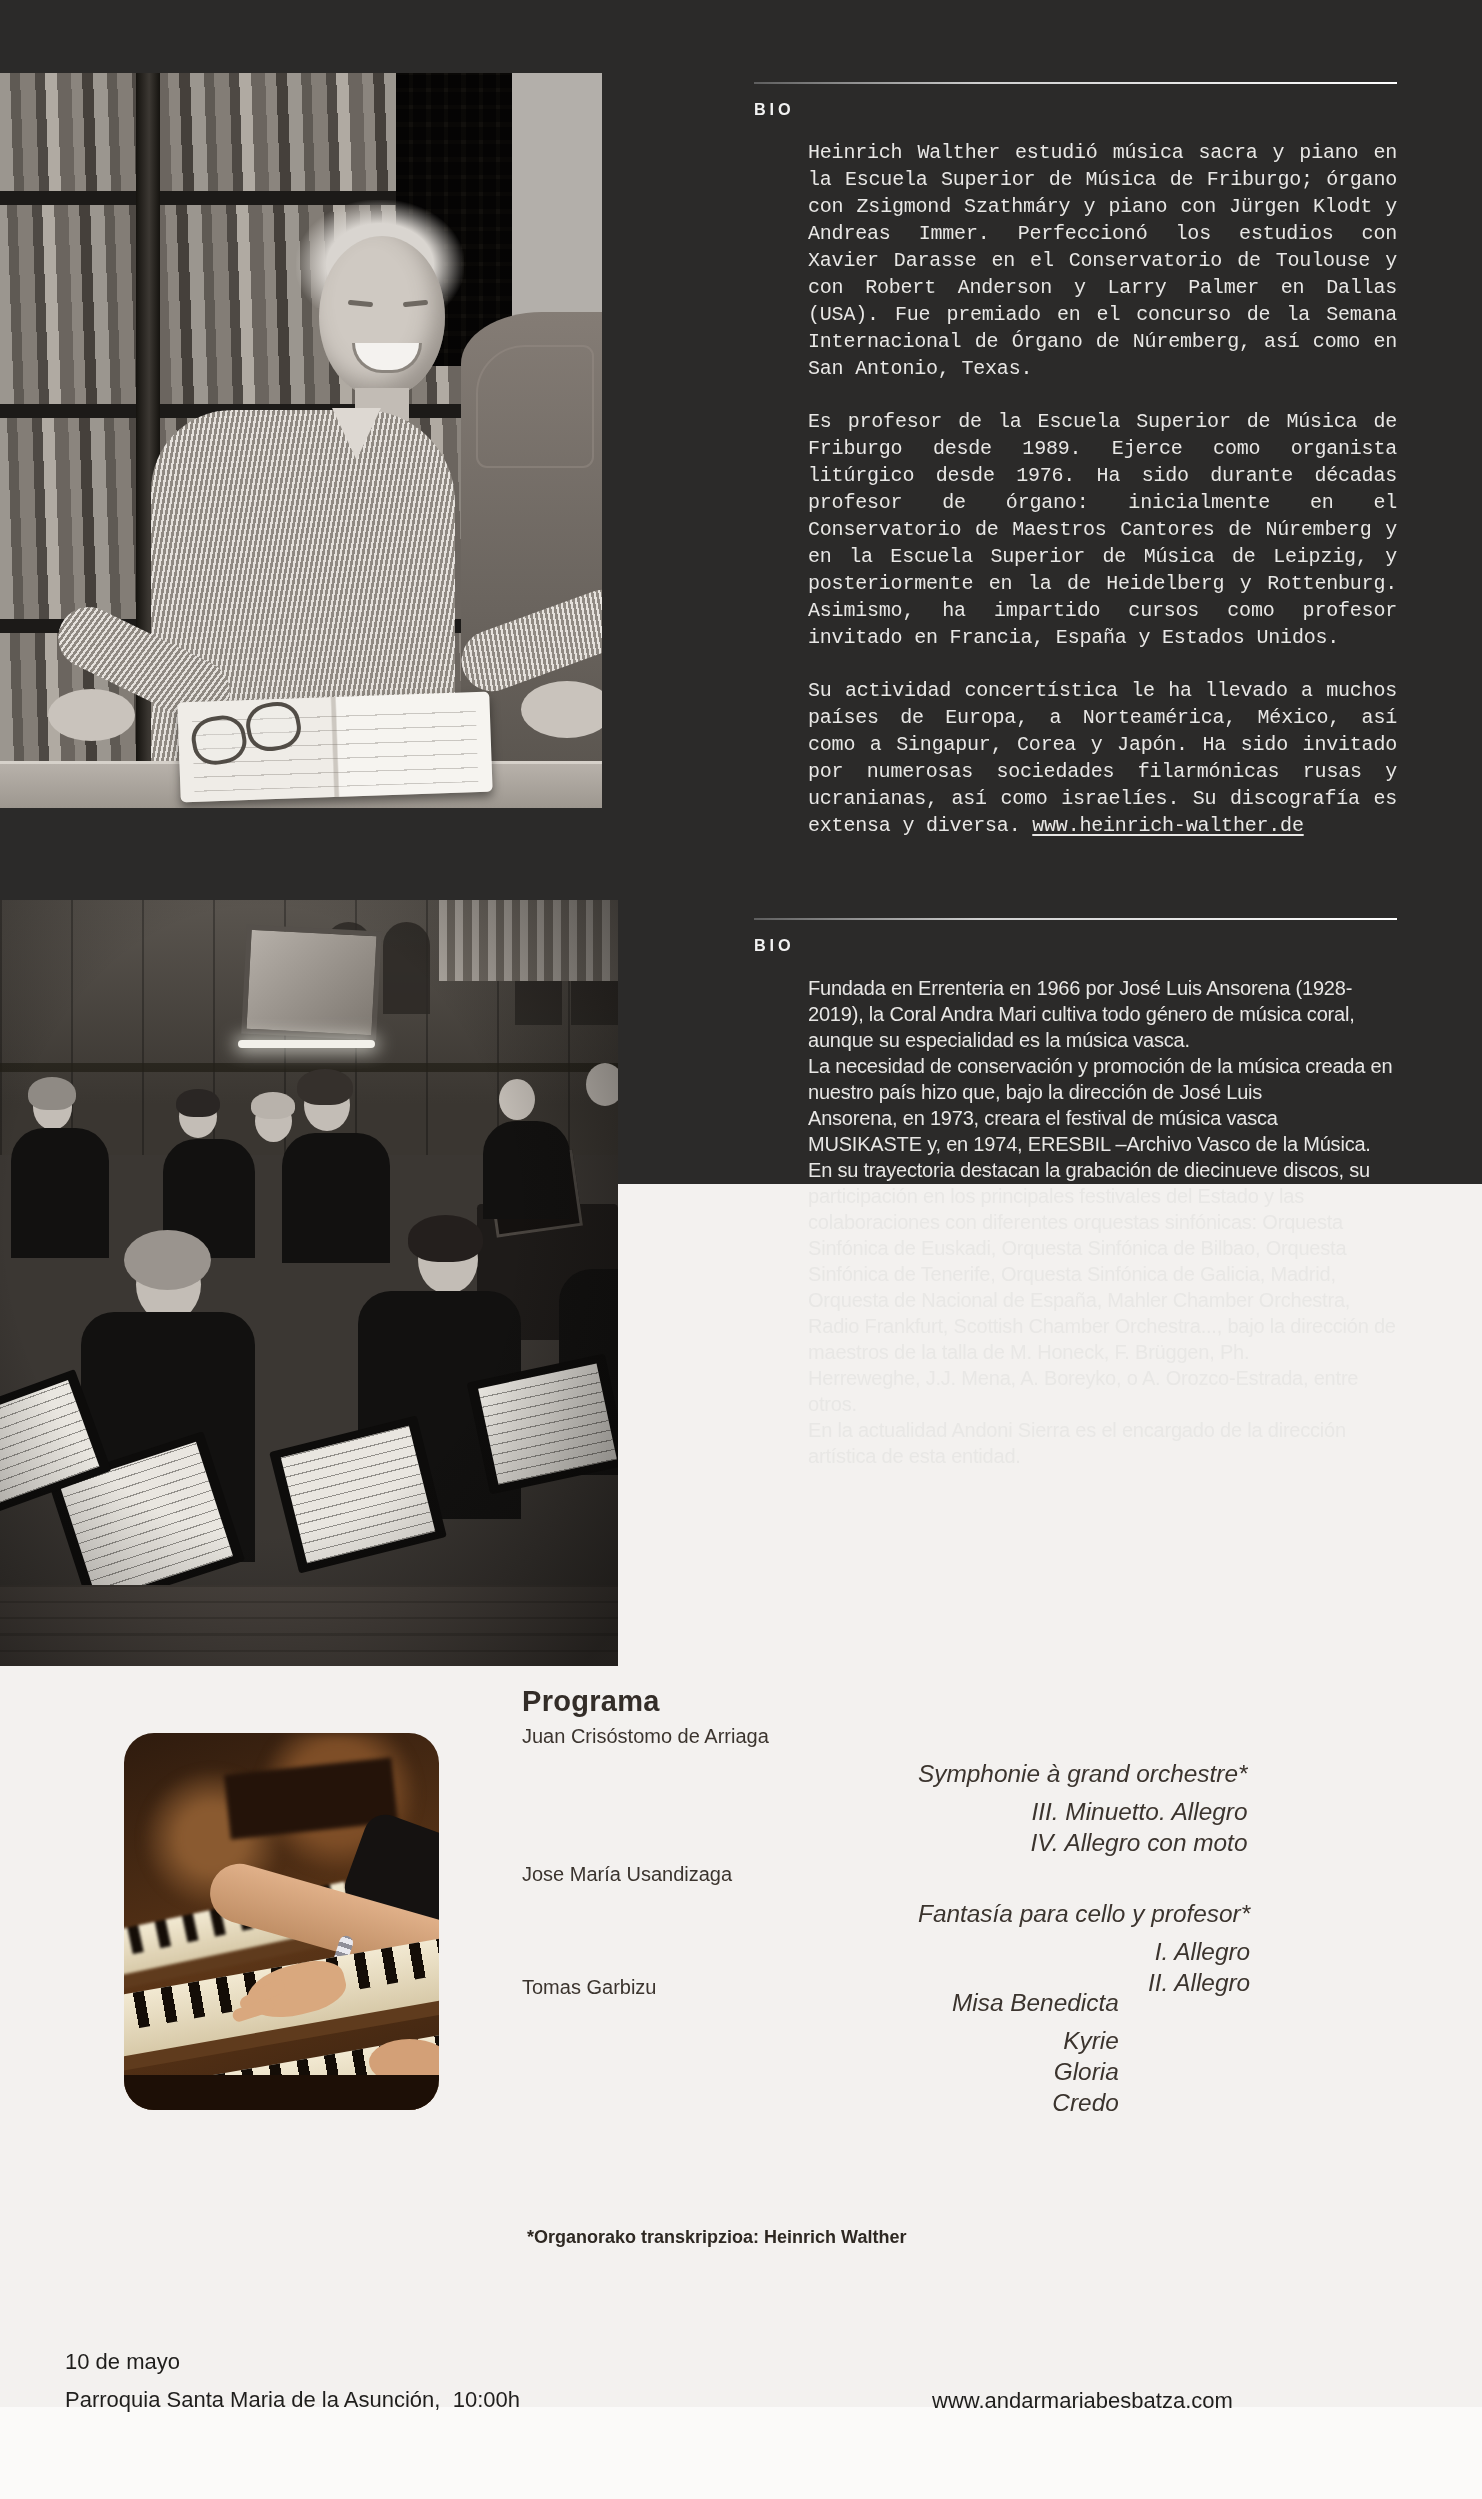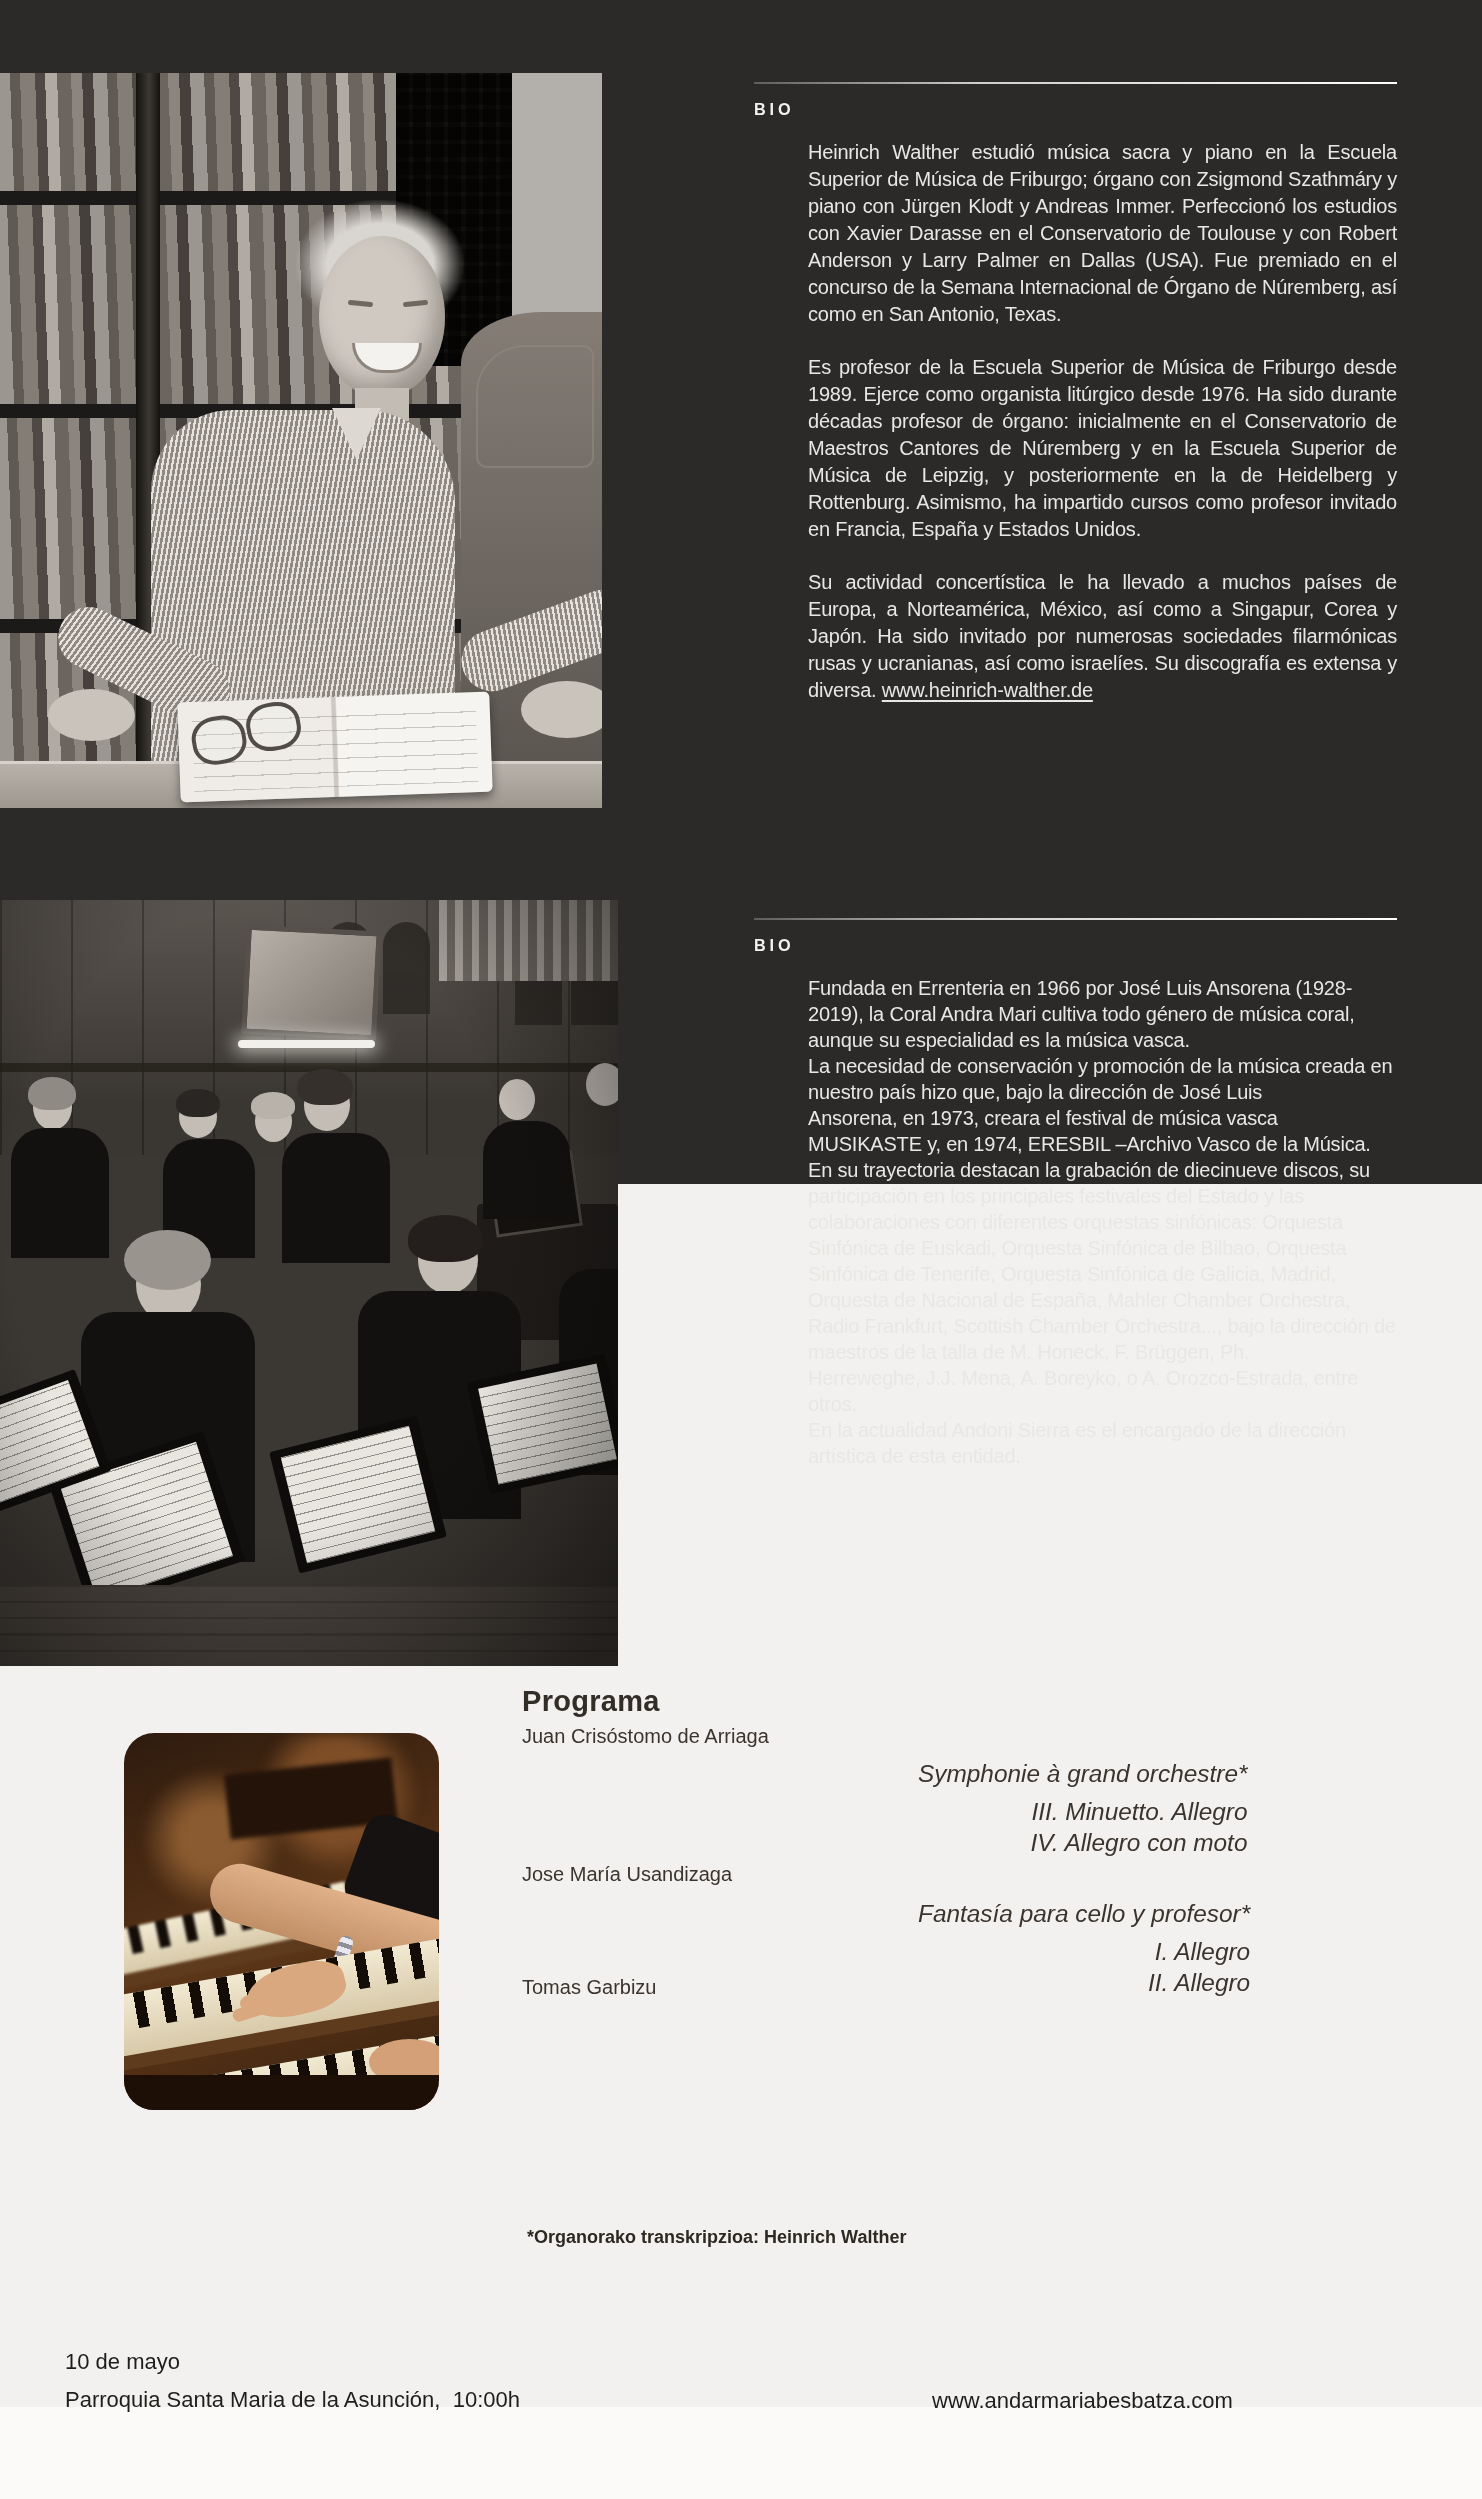--- a/index.html
+++ b/index.html
@@ -6,21 +6,21 @@
   .page{position:relative;width:1482px;height:2500px;background:#F3F1EF;overflow:hidden;
         font-family:"Liberation Sans",sans-serif;}
   
   .dark-section{position:absolute;left:0;top:0;width:1482px;height:1184px;background:#2B2A29;}
   
   .abs{position:absolute;}
   .rule{height:2.2px;background:linear-gradient(90deg,#5e5e5e 0%,#cfcfcf 35%,#ffffff 100%);}
   .bio-label{margin-top:16.3px;color:#F2F2F2;font-weight:bold;font-size:16.3px;letter-spacing:3.8px;}
   .bio-text{margin-left:54px;margin-top:19.5px;color:#E8E7E5;font-size:20px;line-height:27px;letter-spacing:-0.2px;}
   .bio-text p{margin:0 0 26px 0;}
-  .just{text-align:justify;}
+  .just{text-align:justify;font-family:Liberation Mono, monospace;}
   .preline{white-space:pre-line;line-height:26px;}
   .link{text-decoration:underline;text-underline-offset:3.3px;}
   
   figure{margin:0;}
   .photo{position:absolute;overflow:hidden;}
   
   .photo1{left:0;top:73px;width:602px;height:735px;background:#6e6963;}
   .p1-books{position:absolute;left:0;top:0;width:510px;height:735px;background:#35322f;}
   .p1-row{position:absolute;left:0;width:510px;
      background:repeating-linear-gradient(88deg,#9b968f 0 14px,#5f5a54 14px 24px,#837d76 24px 39px,#4e4944 39px 49px,#b0aaa2 49px 61px,#6b655f 61px 75px,#8b857e 75px 86px,#45403b 86px 97px);}
@@ -252,20 +252,26 @@
   </div>
 
   <div class="composer" style="top:1863px;">Jose María Usandizaga</div>
   <div class="work" style="top:1898px;">
     <p class="wt">Fantasía para cello y profesor*</p>
     <p>I. Allegro</p>
     <p>II. Allegro</p>
   </div>
 
   <div class="composer" style="top:1976px;">Tomas Garbizu</div>
+  <div class="work w3" style="top:1987px;">
+    <p class="wt">Misa Benedicta</p>
+    <p>Kyrie</p>
+    <p>Gloria</p>
+    <p>Credo</p>
+  </div>
 
 
   <div class="footnote">*Organorako transkripzioa: Heinrich Walther</div>
 
   <div class="f-date">10 de mayo</div>
   <div class="f-venue">Parroquia Santa Maria de la Asunción,  10:00h</div>
   <div class="f-url">www.andarmariabesbatza.com</div>
 
 </div>
 

